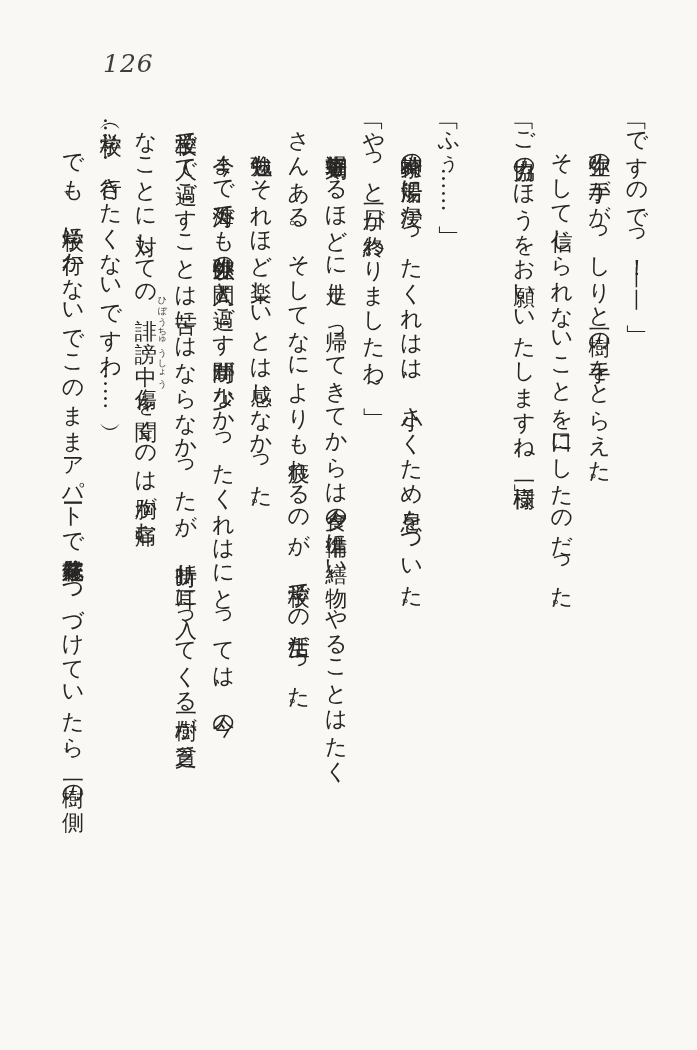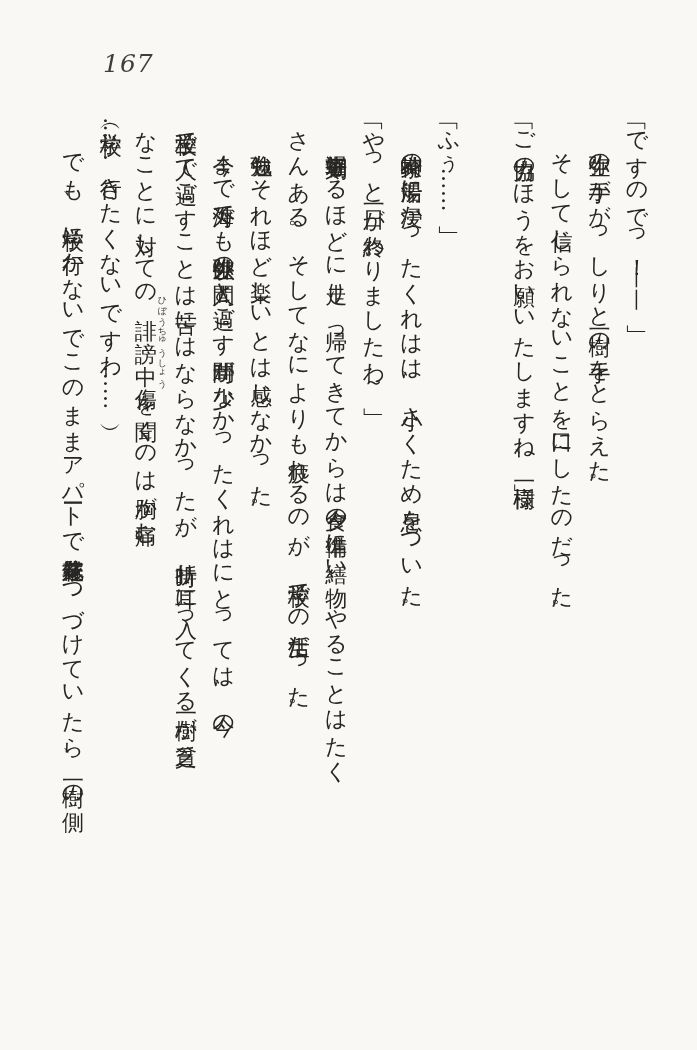--- a/index.html
+++ b/index.html
@@ -53,21 +53,21 @@
     font-size: 9px;
     letter-spacing: 0;
     color: #3a3836;
   }
 </style>
 </head>
 <body>
 
 <div class="page">
 
-  <div class="page-number">167</div>
+  <div class="page-number">126</div>
 
   <div class="text-block">
     <div class="col">「ですのでっ！——」</div>
     <div class="col indent">弥生の手ががっしりと一樹の手をとらえた。</div>
     <div class="col indent">そして信じられないことを口にしたのだった。</div>
     <div class="col">「ご協力のほうをお願いいたしますね、一樹様」</div>
     <div class="col"></div>
     <div class="col">「ふぅ……」</div>
     <div class="col indent">神崎家の湯船に浸かったくれはは、小さくため息をついた。</div>
     <div class="col">「やっと一日が終わりましたわ～」</div>

